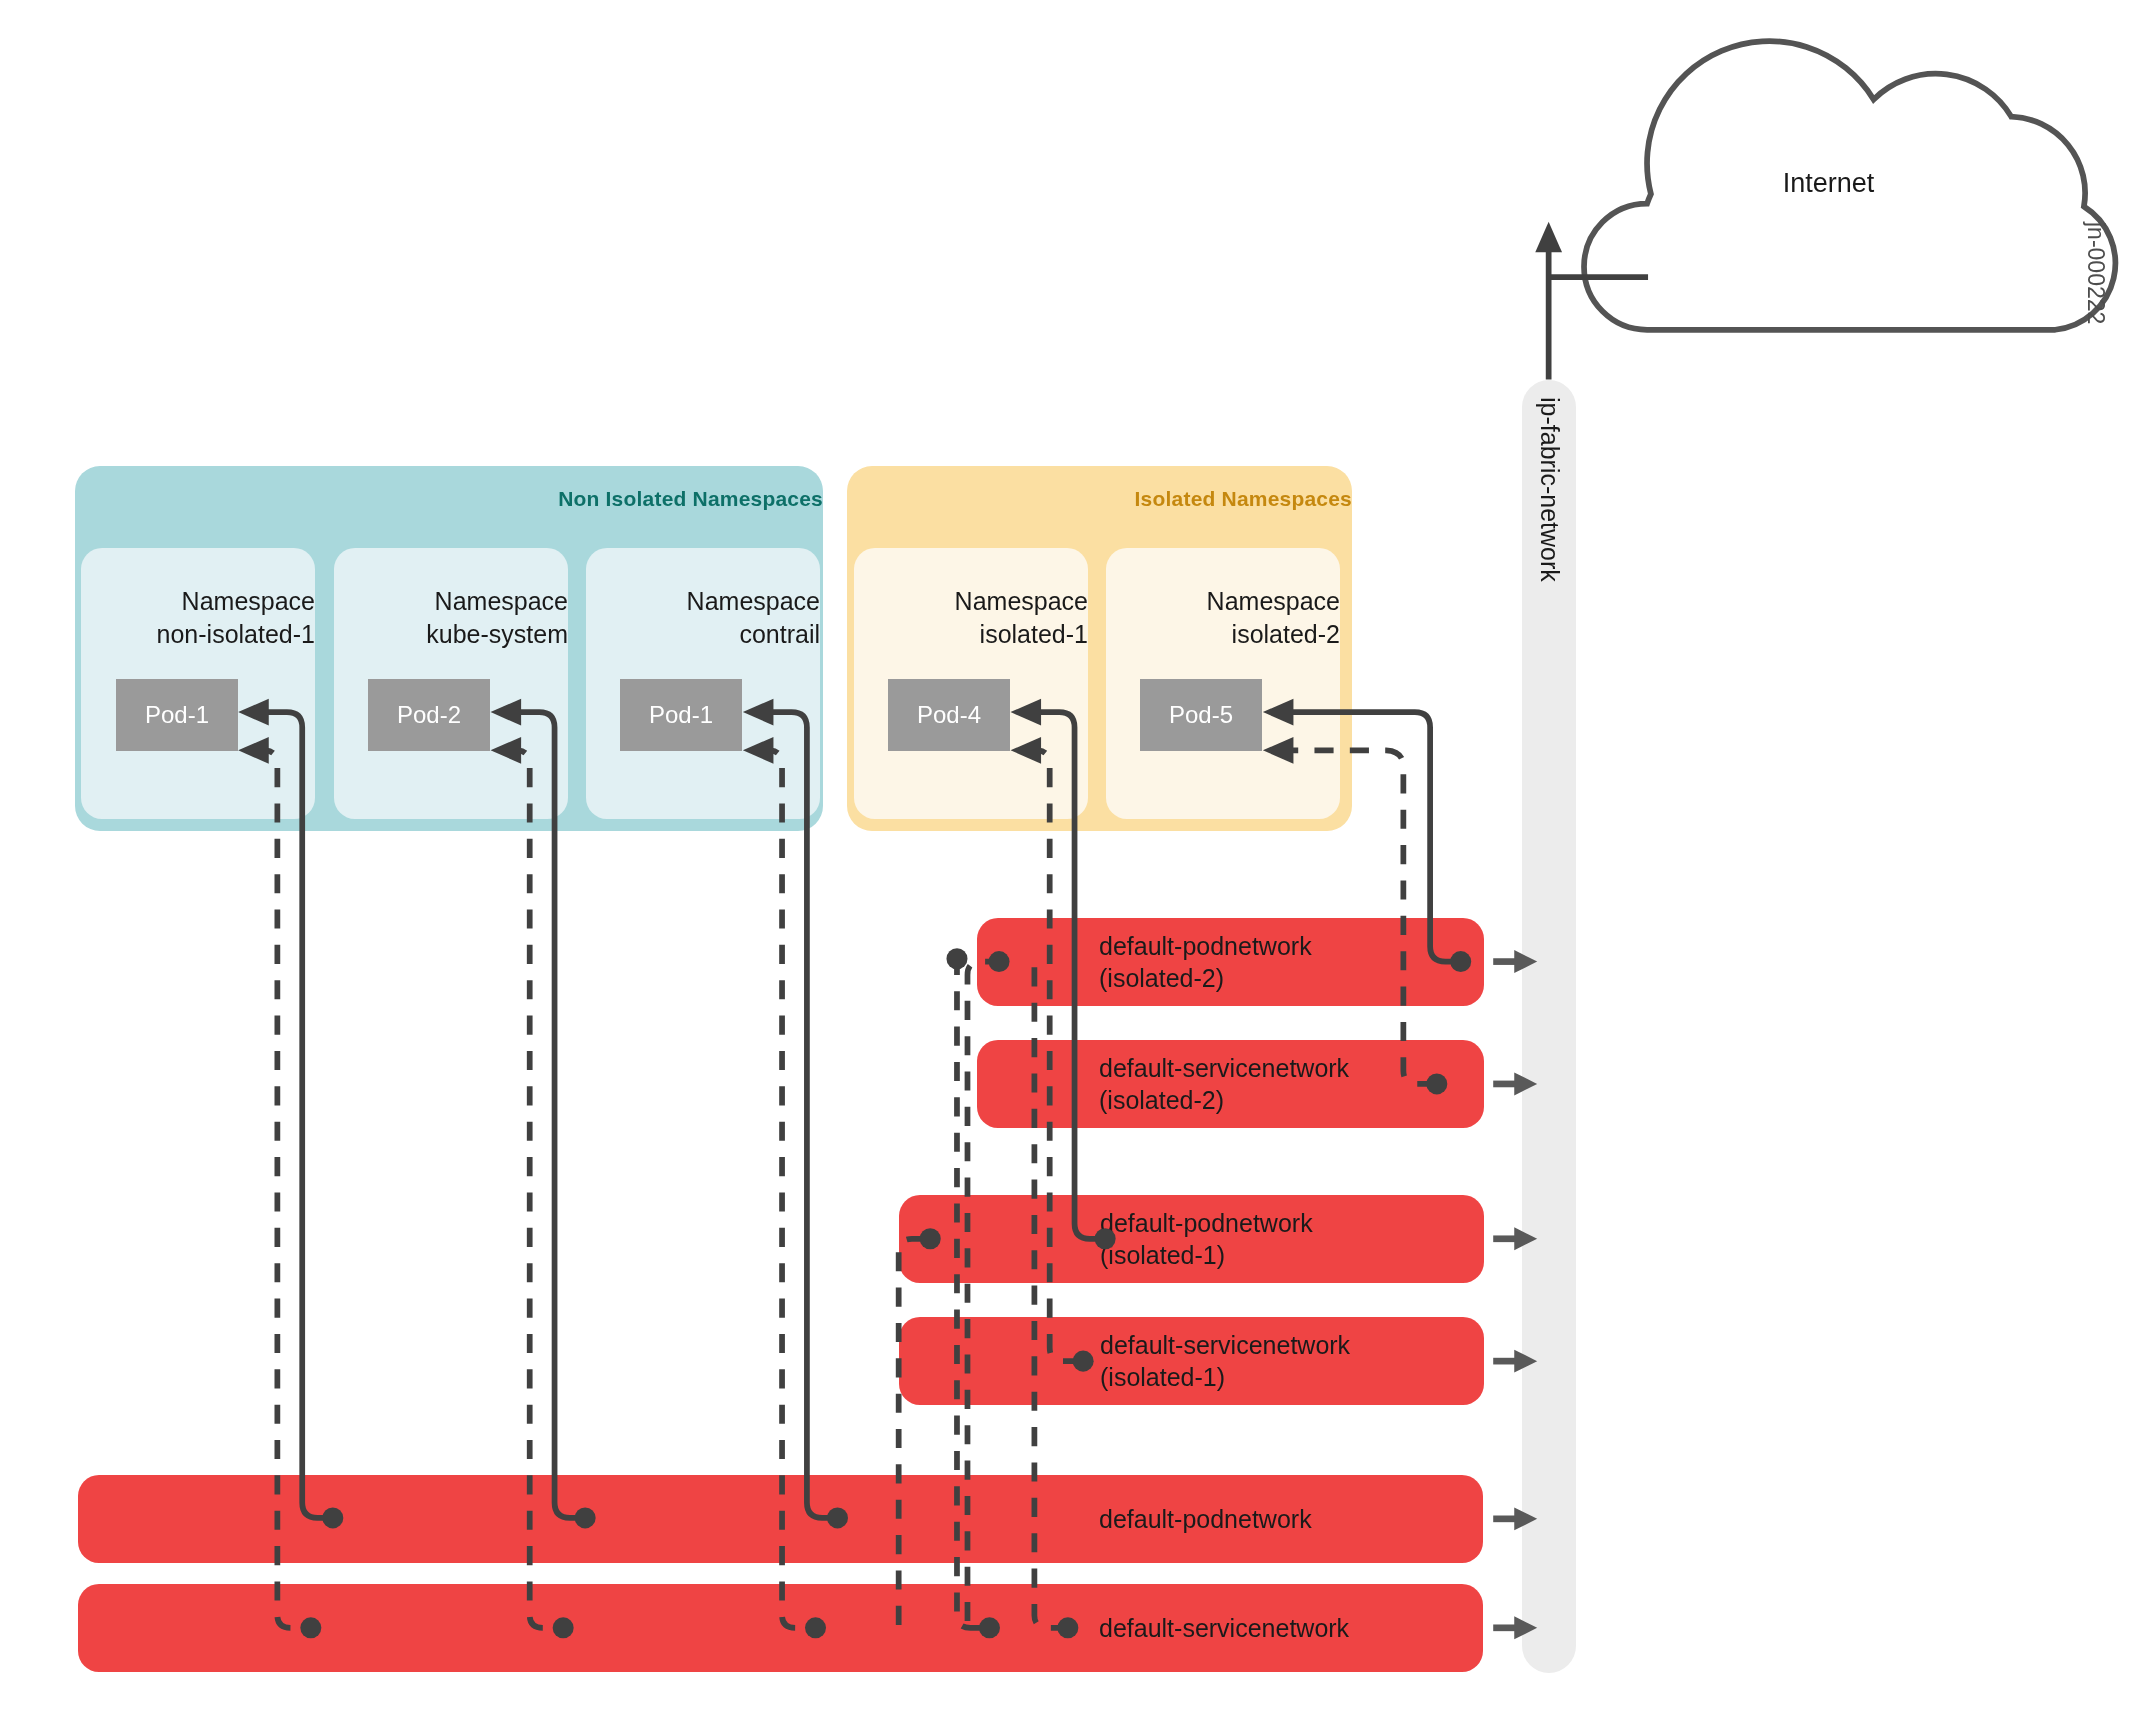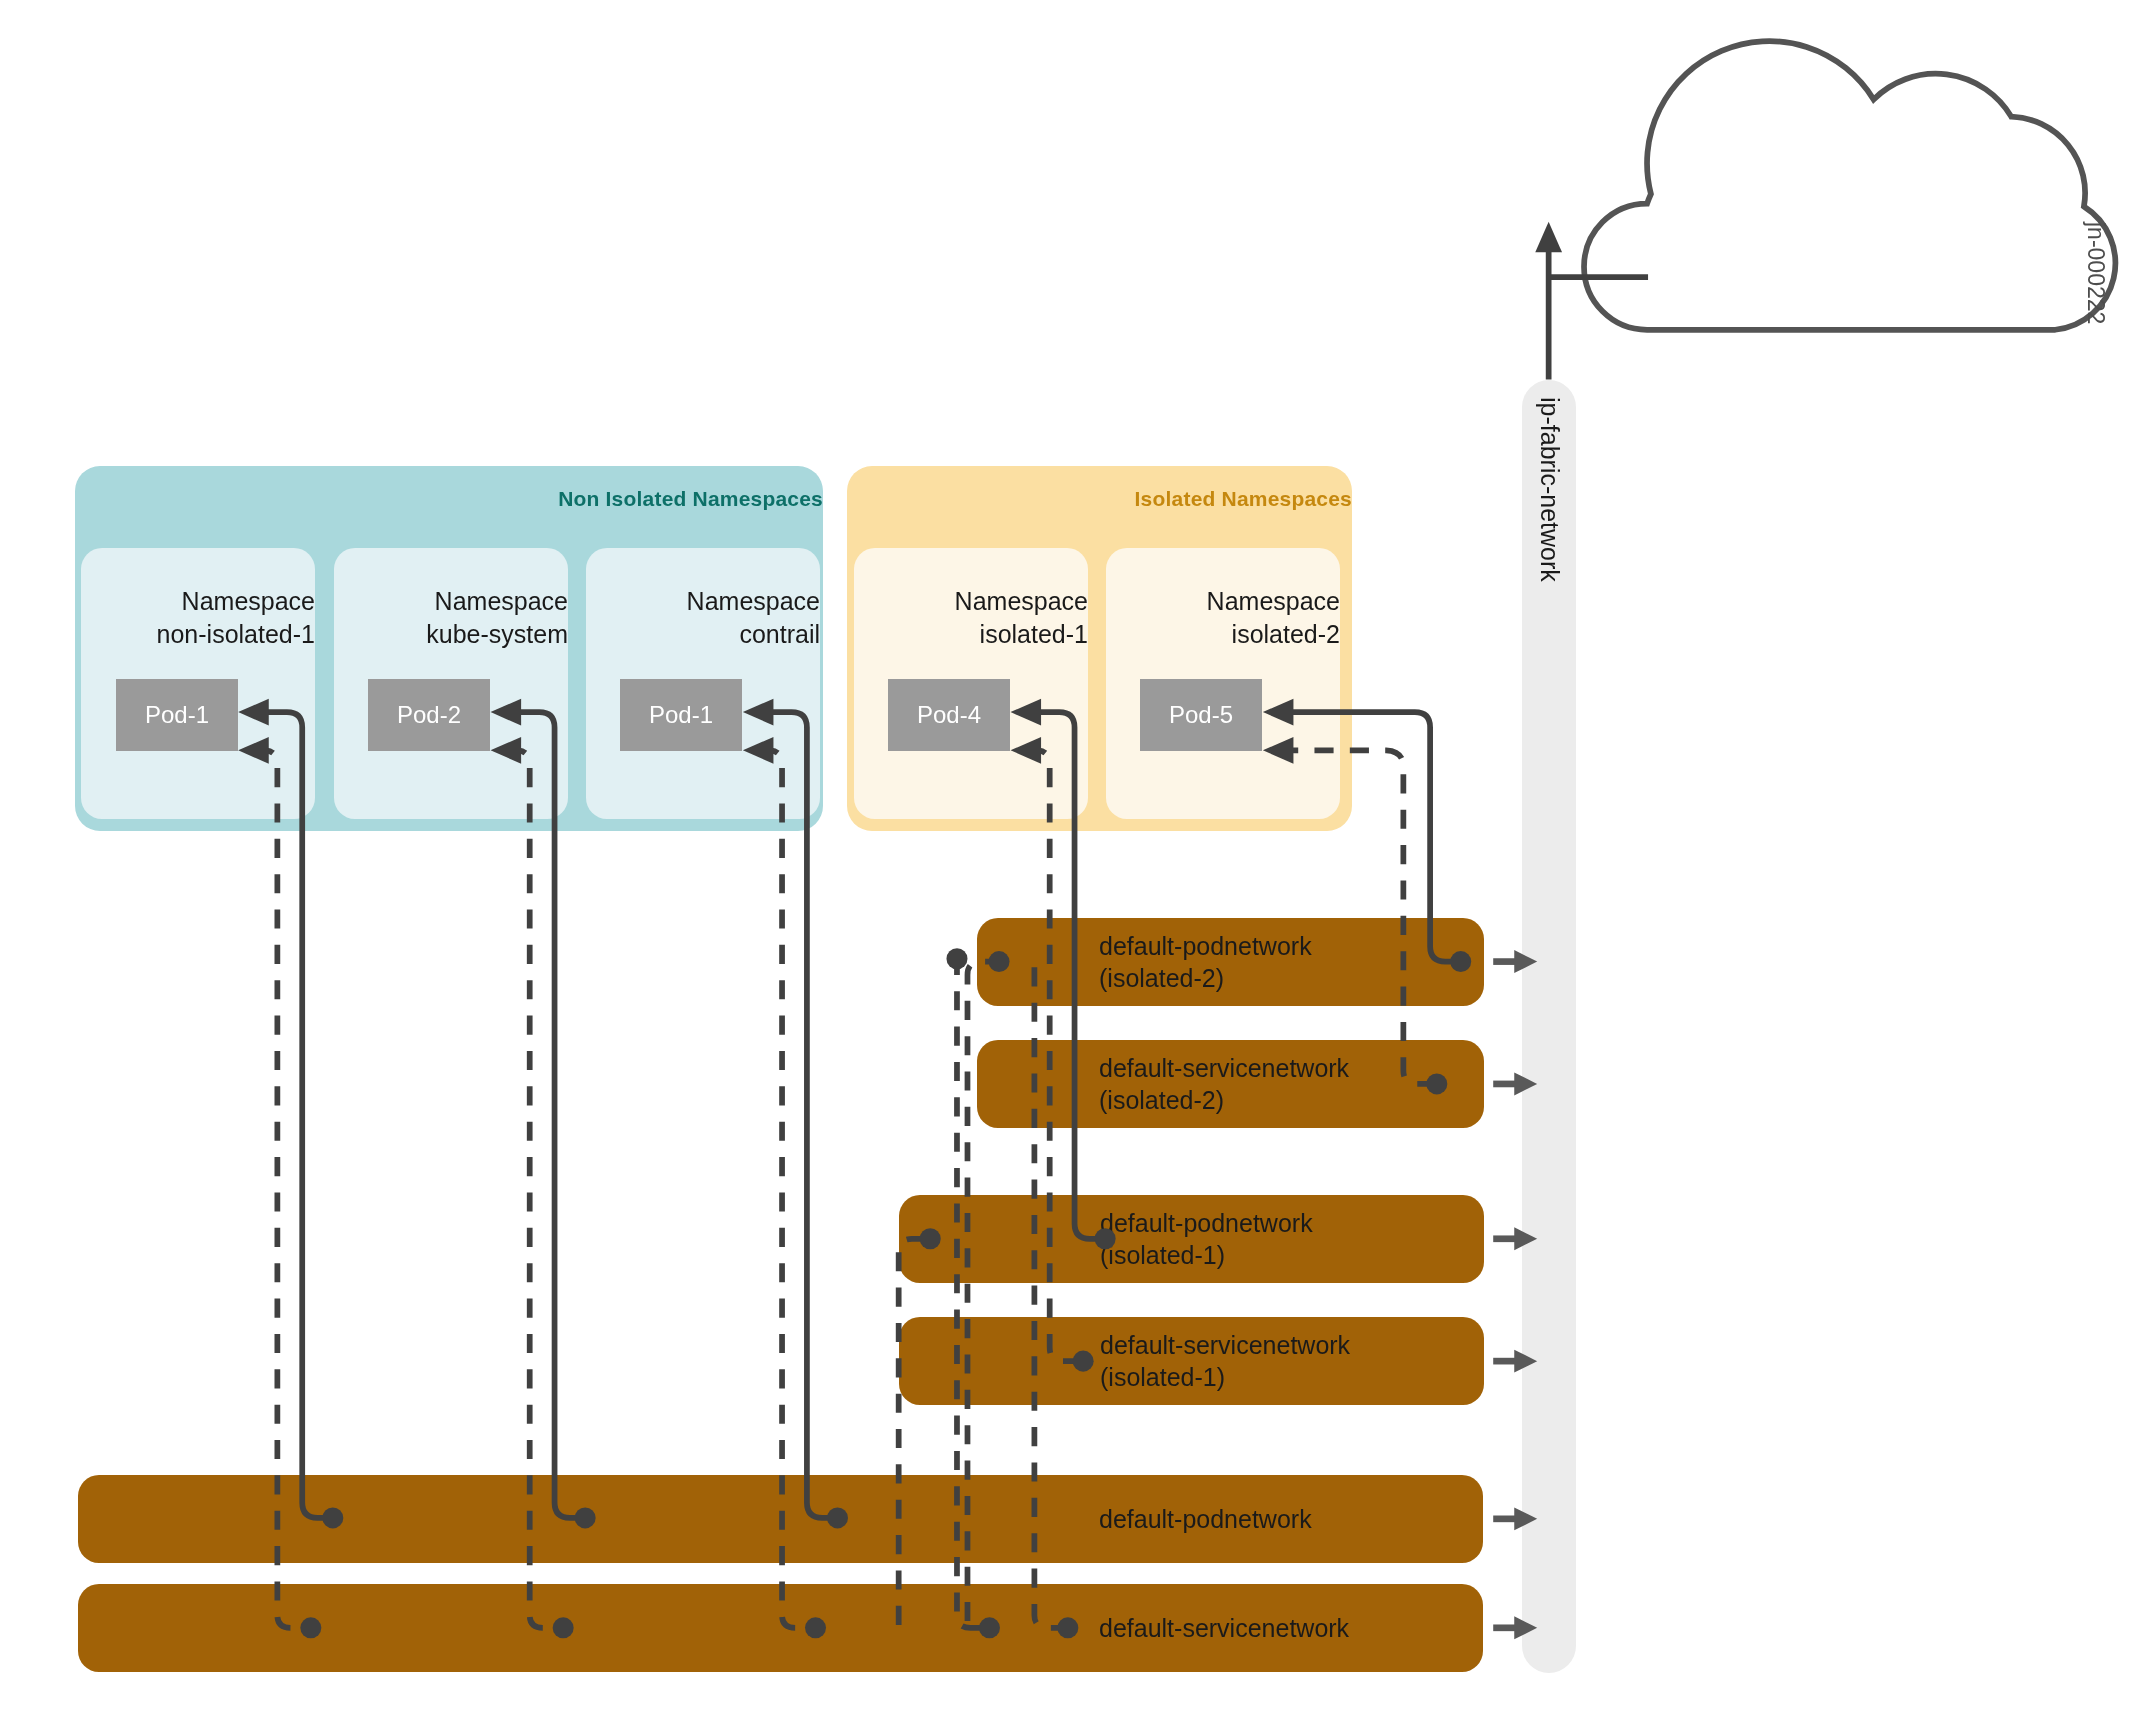--- a/index.html
+++ b/index.html
@@ -89,21 +89,21 @@
   #pod-0 { left: 116px; }
   #pod-1 { left: 368px; }
   #pod-2 { left: 620px; }
   #pod-3 { left: 888px; }
   #pod-4 { left: 1140px; text-align: center; }
 
   
   .net-bar {
     position: absolute;
     height: 88px;
-    background: #a16207;
+    background: #ef4444;
     border-radius: 21px;
   }
   .net-bar .net-label {
     position: absolute;
     left: 1099px;
     top: 50%;
     transform: translateY(-50%);
     font-size: 25px;
     line-height: 1.28;
     color: #1a1a1a;
@@ -423,17 +423,20 @@
       <circle class="endpoint-dot" cx="1117" cy="1703" r="11"></circle>
     </g>
 
     <g>
       <path class="dashed-link" d="M 1012 1696 L 1012 1020 Q 1012 1006 1026 1006 L 1042 1006"></path>
       <circle class="endpoint-dot" cx="1045" cy="1006" r="11"></circle>
     </g>
 
   </svg>
 
+  <div id="cloud-text">
+    <span>Internet</span>
+  </div>
 
   <div id="fig-ref">jn-000222</div>
 
 </div>
 
 
 </body></html>

